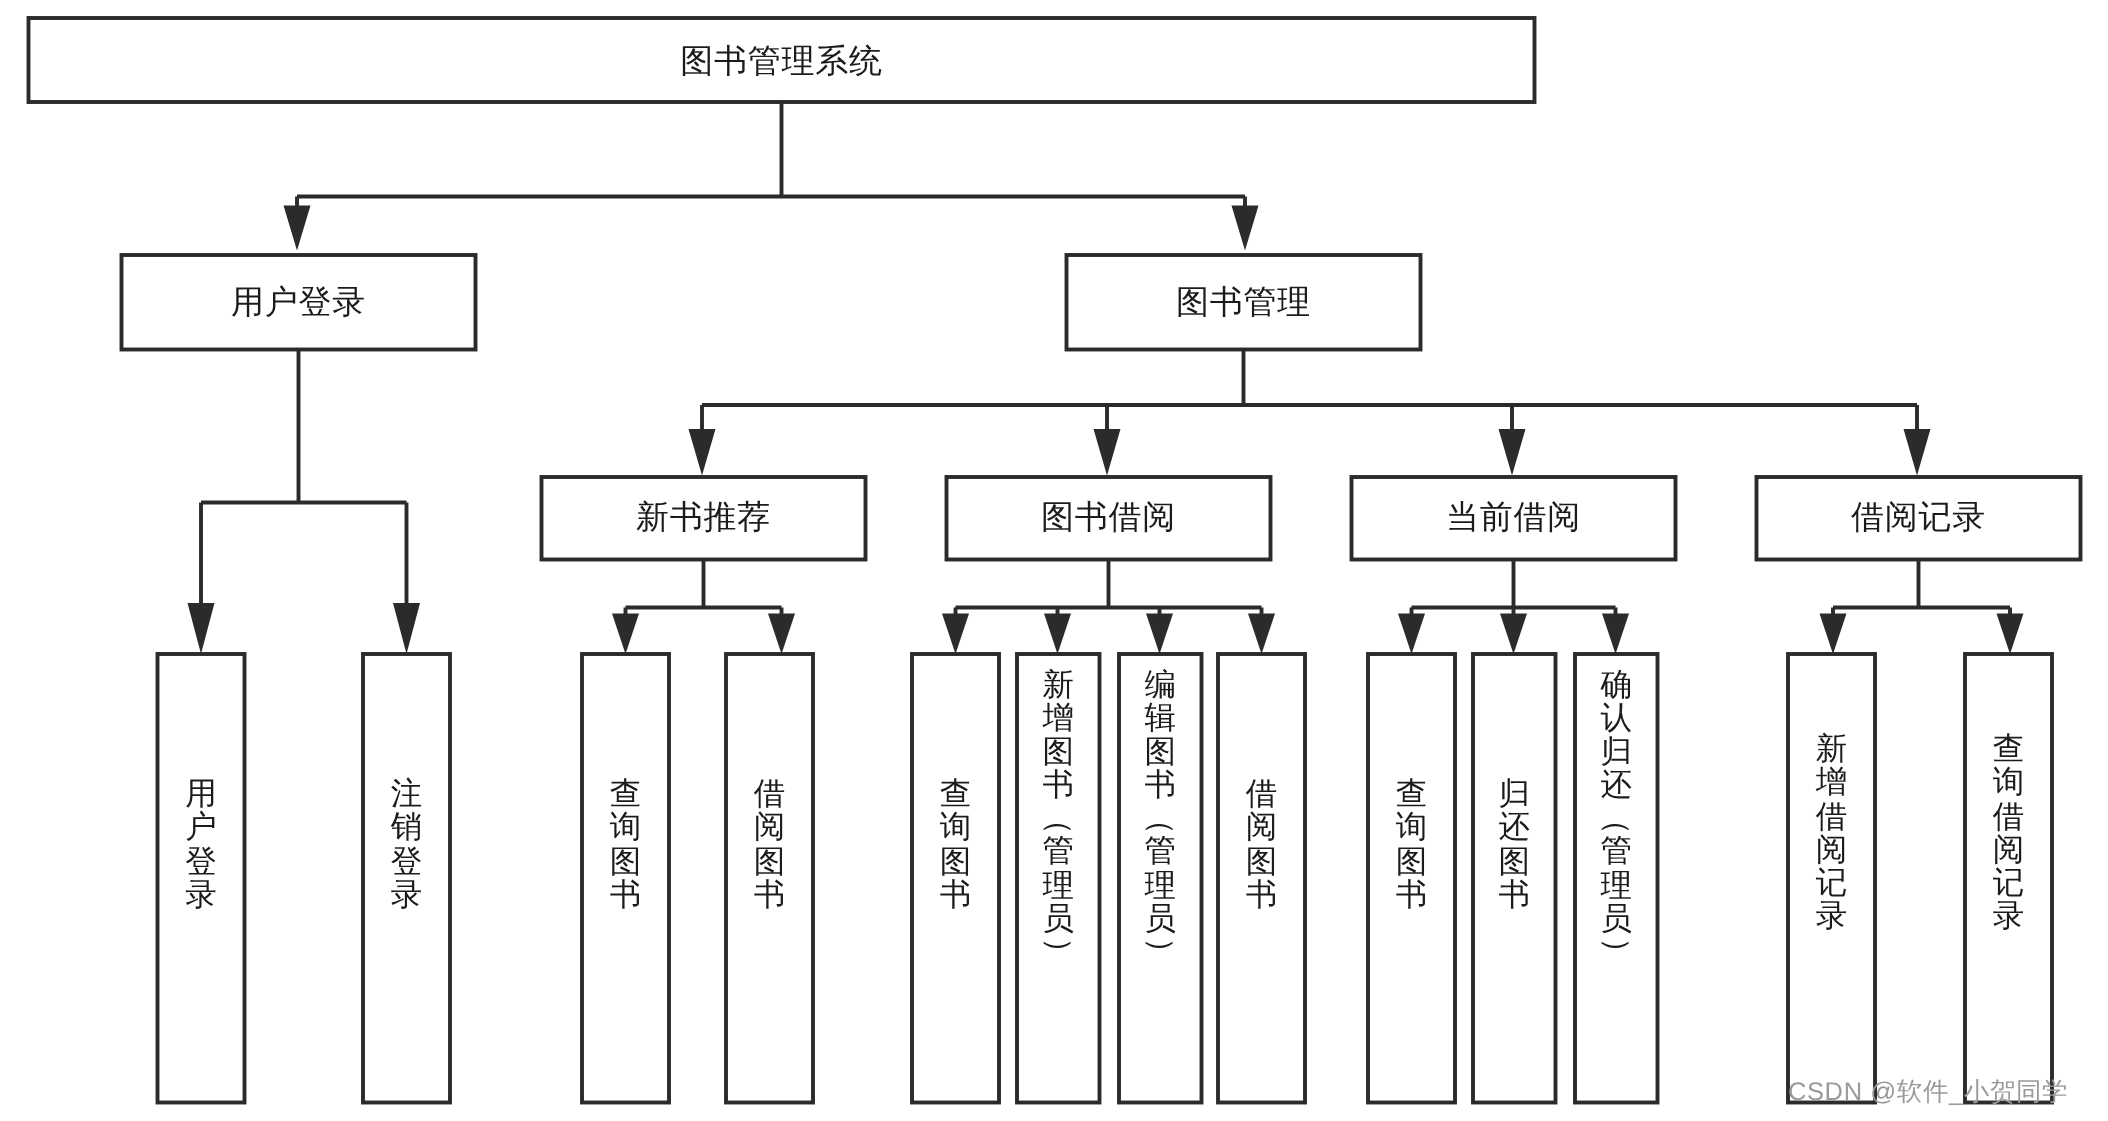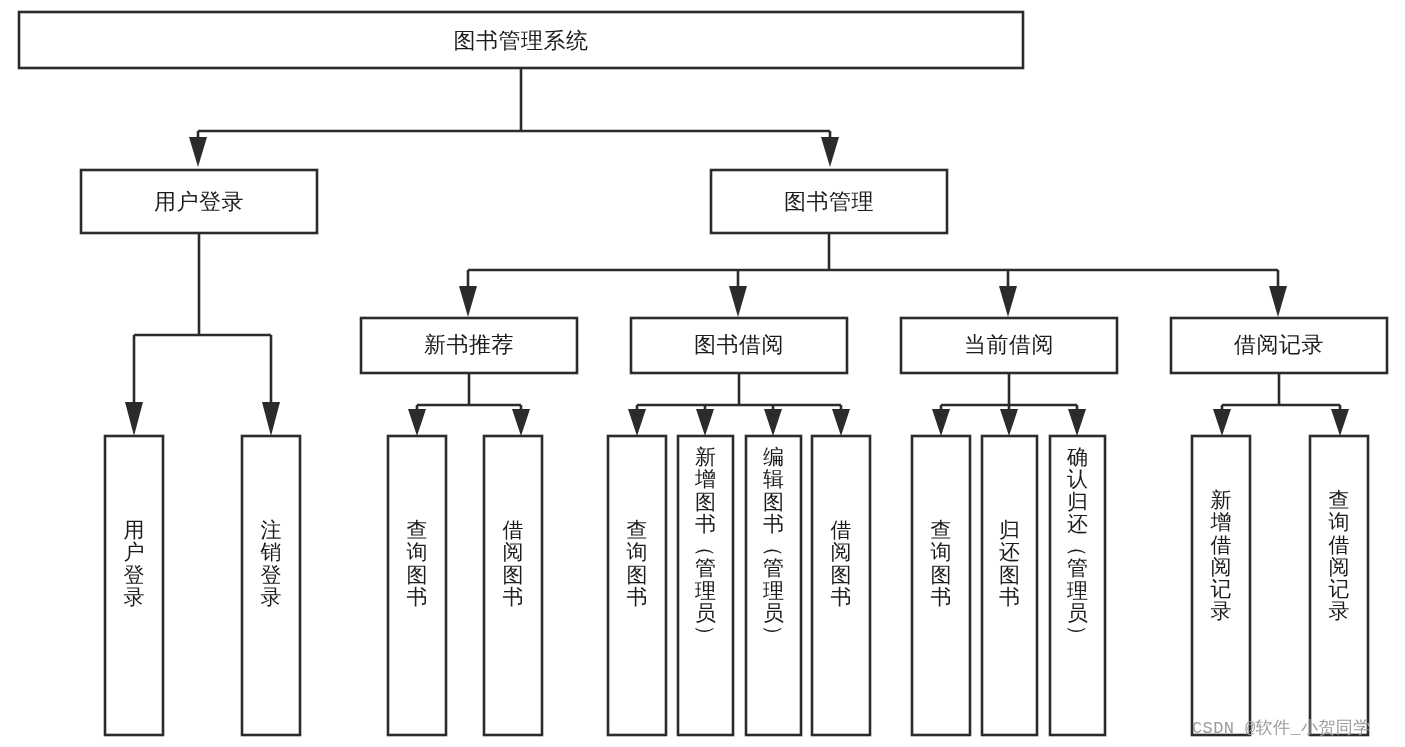--- a/index.html
+++ b/index.html
@@ -66,21 +66,21 @@
   }
   .vlabel span.rot {
     display: block;
     transform: rotate(90deg);
     transform-origin: center center;
   }
   .watermark {
     position: absolute;
     left: 1192px;
     top: 716px;
-    font-family: Liberation Mono, monospace;
+    font-family: Liberation Sans, sans-serif;
     font-size: 17px;
     color: #9a9a9a;
     white-space: nowrap;
     letter-spacing: 0.4px;
   }
 </style>
 </head>
 <body>
 
 <div id="diagram-root">

